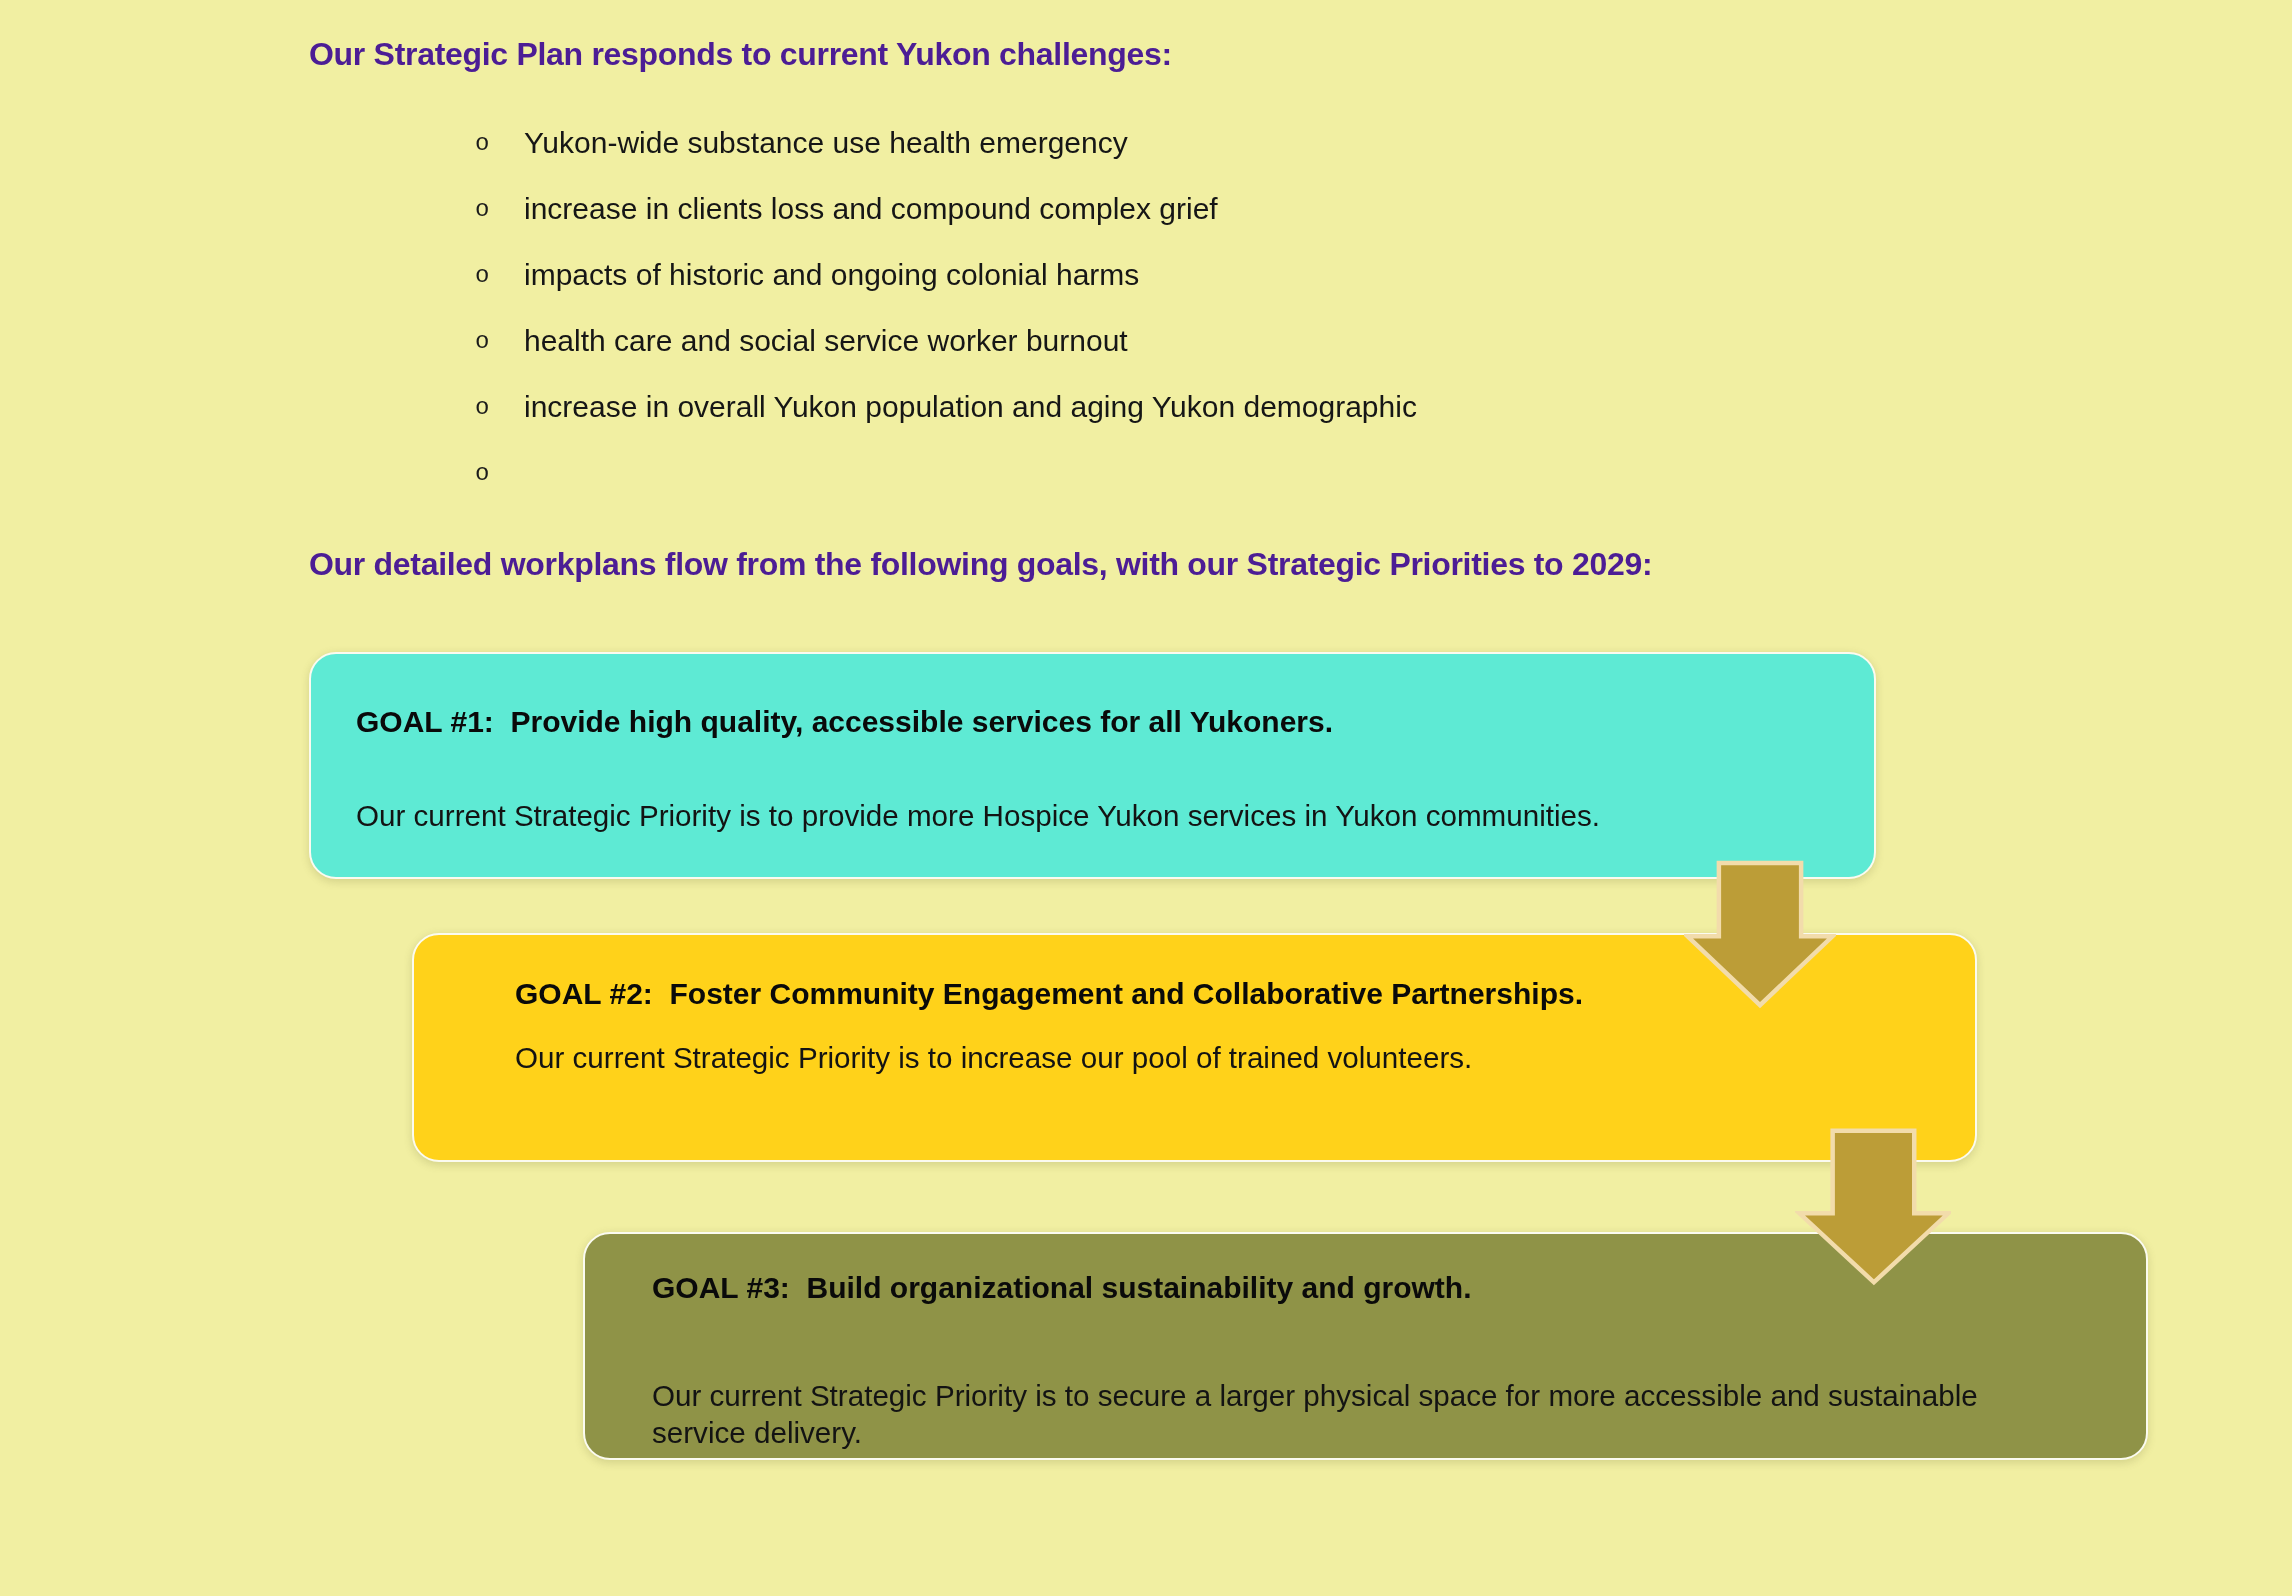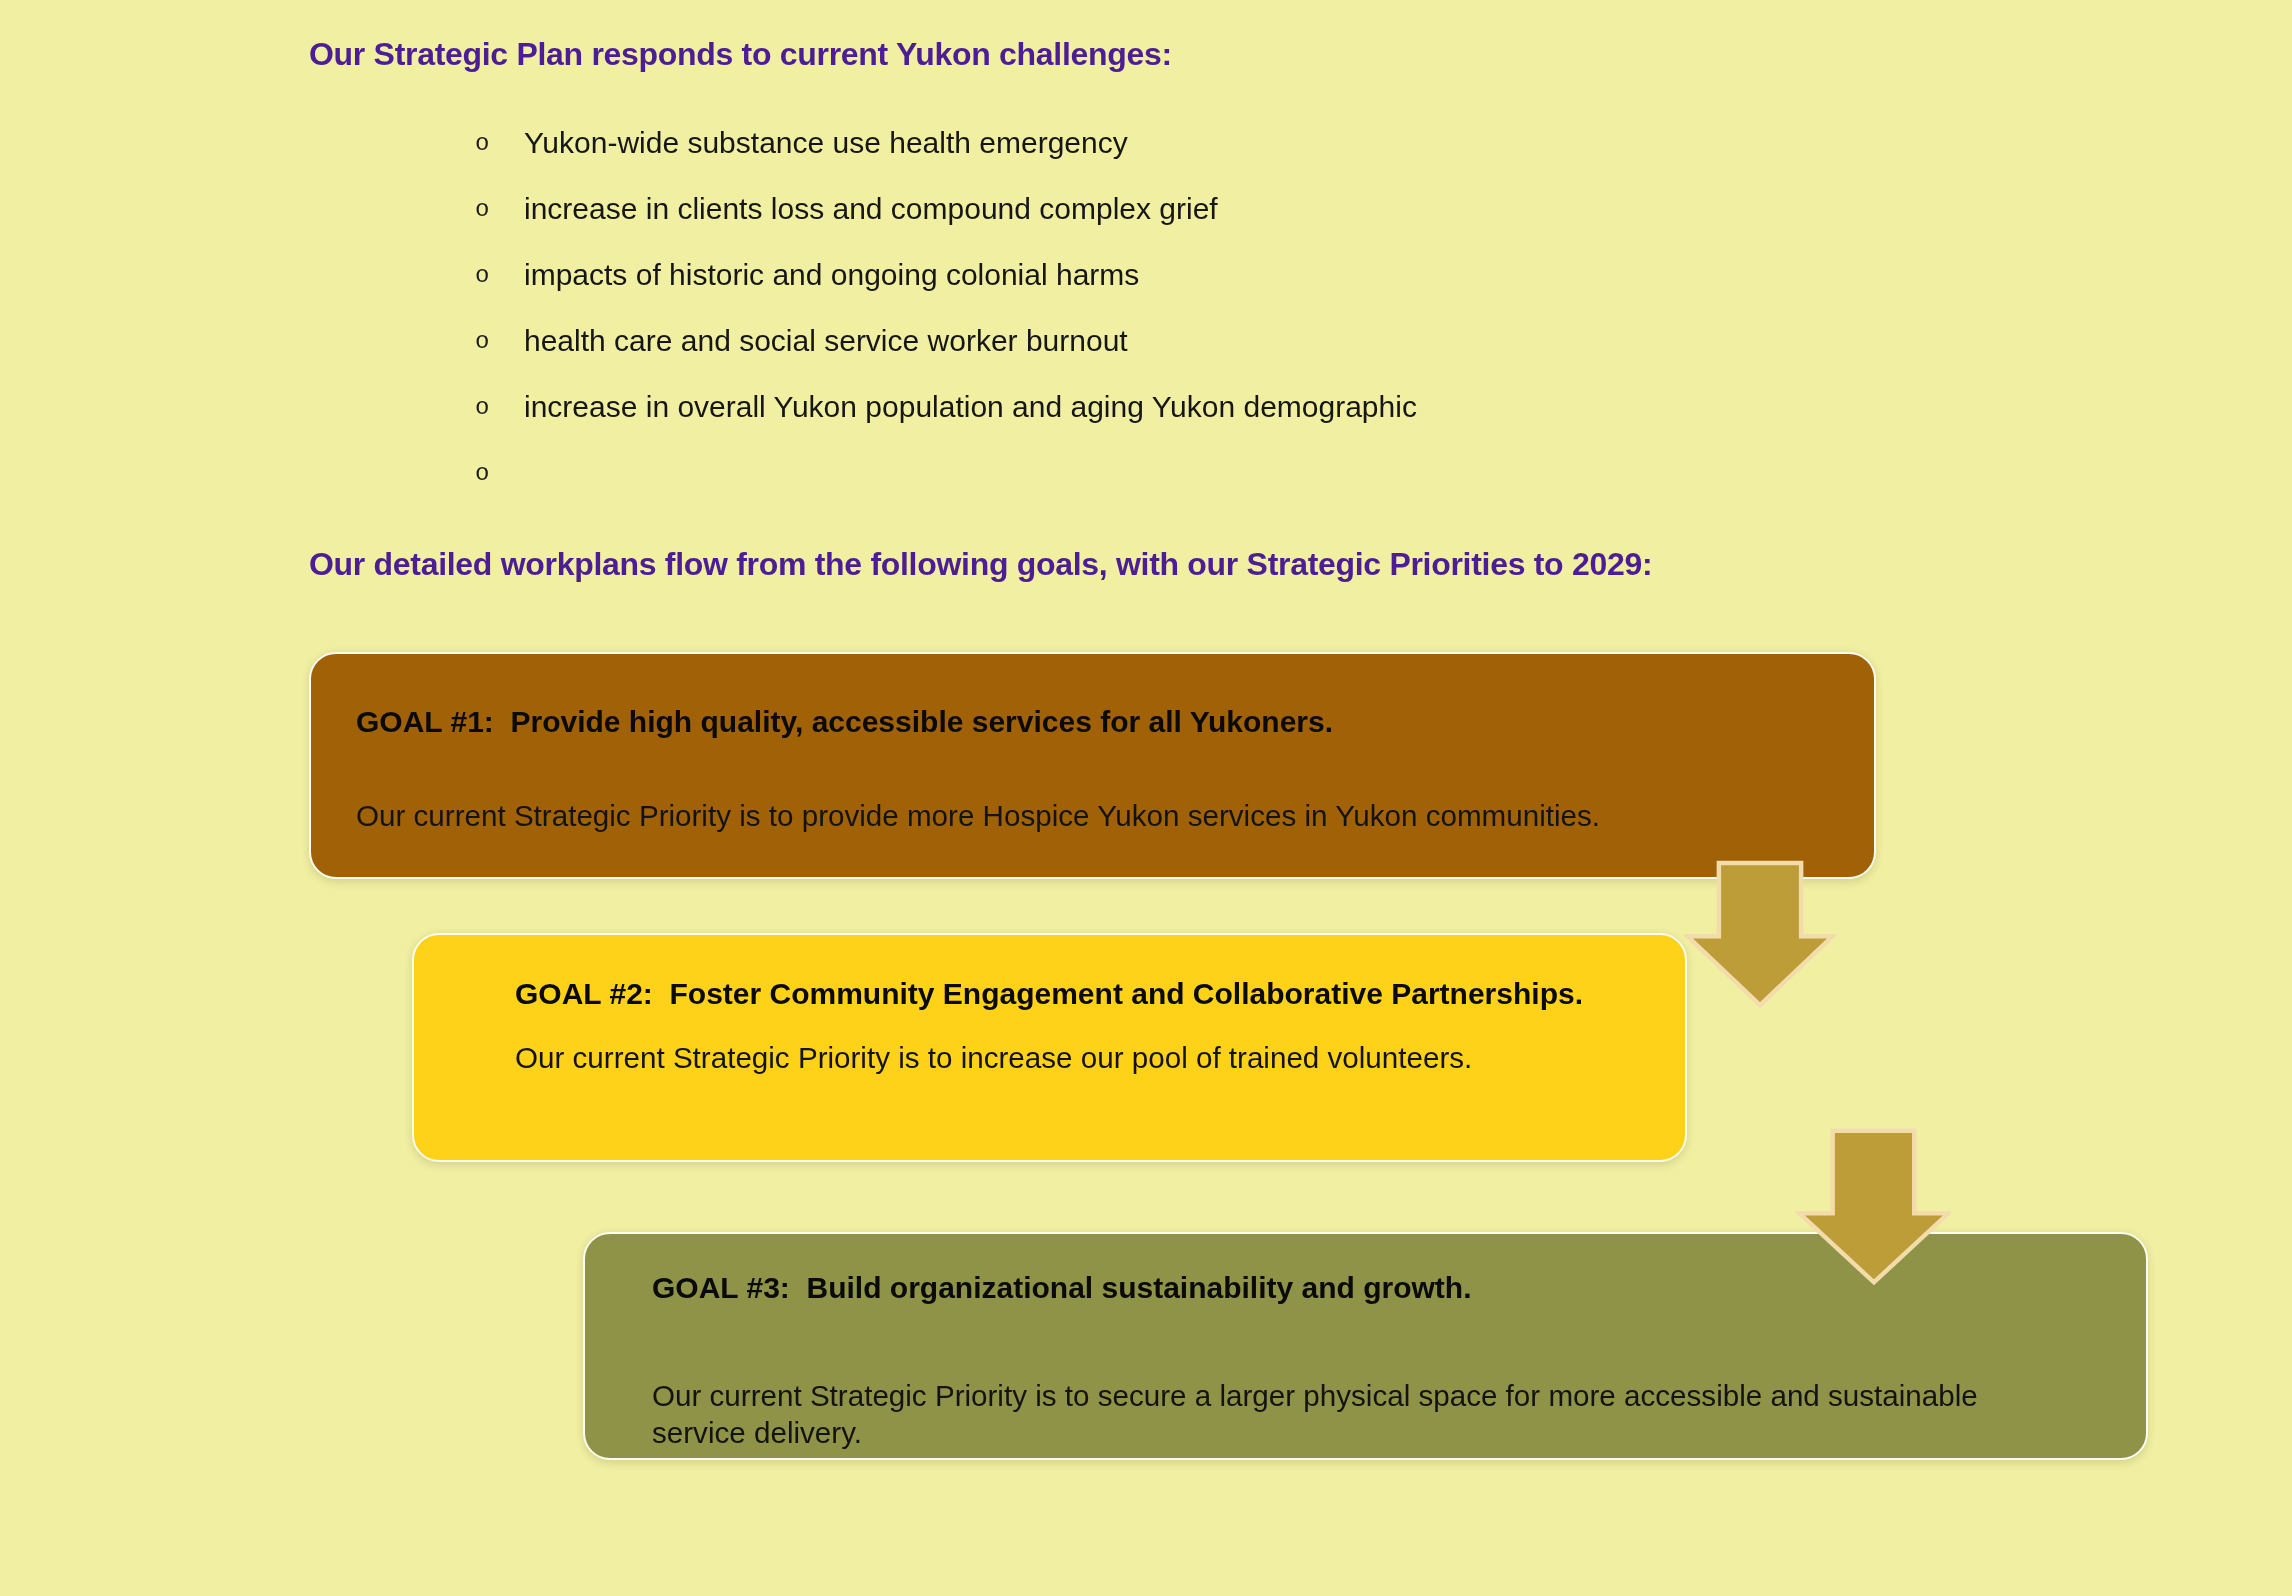--- a/index.html
+++ b/index.html
@@ -73,21 +73,21 @@
     white-space: pre-wrap;
   }
   .goal-1 {
     left: 309px; top: 652px;
     width: 1567px; height: 227px;
     padding: 48px 54px 0 45px;
   }
   .goal-1 .goal-body { margin-top: 56px; }
   .goal-2 {
     left: 412px; top: 933px;
-    width: 1275px; height: 229px;
+    width: 1565px; height: 229px;
     padding: 39px 36px 0 101px;
   }
   .goal-2 .goal-body { margin-top: 26px; }
   .goal-3 {
     left: 583px; top: 1232px;
     width: 1565px; height: 228px;
     padding: 34px 152px 0 67px;
   }
   .goal-3 .goal-body { margin-top: 70px; }
 
@@ -126,21 +126,21 @@
       <span class="bullet-marker">o</span>
       <span>increase in overall Yukon population and aging Yukon demographic</span>
     </li>
     <li>
       <span class="bullet-marker">o</span>
     </li>
   </ul>
 
   <div class="heading heading-2">Our detailed workplans flow from the following goals, with our Strategic Priorities to 2029:</div>
 
-  <div class="goal-box goal-1" style="background-color: #a16207;">
+  <div class="goal-box goal-1" style="background-color: #5eead4;">
     <span class="goal-title">GOAL #1:  Provide high quality, accessible services for all Yukoners.</span>
     <span class="goal-body">Our current Strategic Priority is to provide more Hospice Yukon services in Yukon communities.</span>
   </div>
 
   <div class="goal-box goal-2" style="background-color: rgb(255, 210, 26);">
     <span class="goal-title">GOAL #2:  Foster Community Engagement and Collaborative Partnerships.</span>
     <span class="goal-body">Our current Strategic Priority is to increase our pool of trained volunteers.</span>
   </div>
 
   <div class="goal-box goal-3" style="background-color: rgb(143, 147, 71);">

